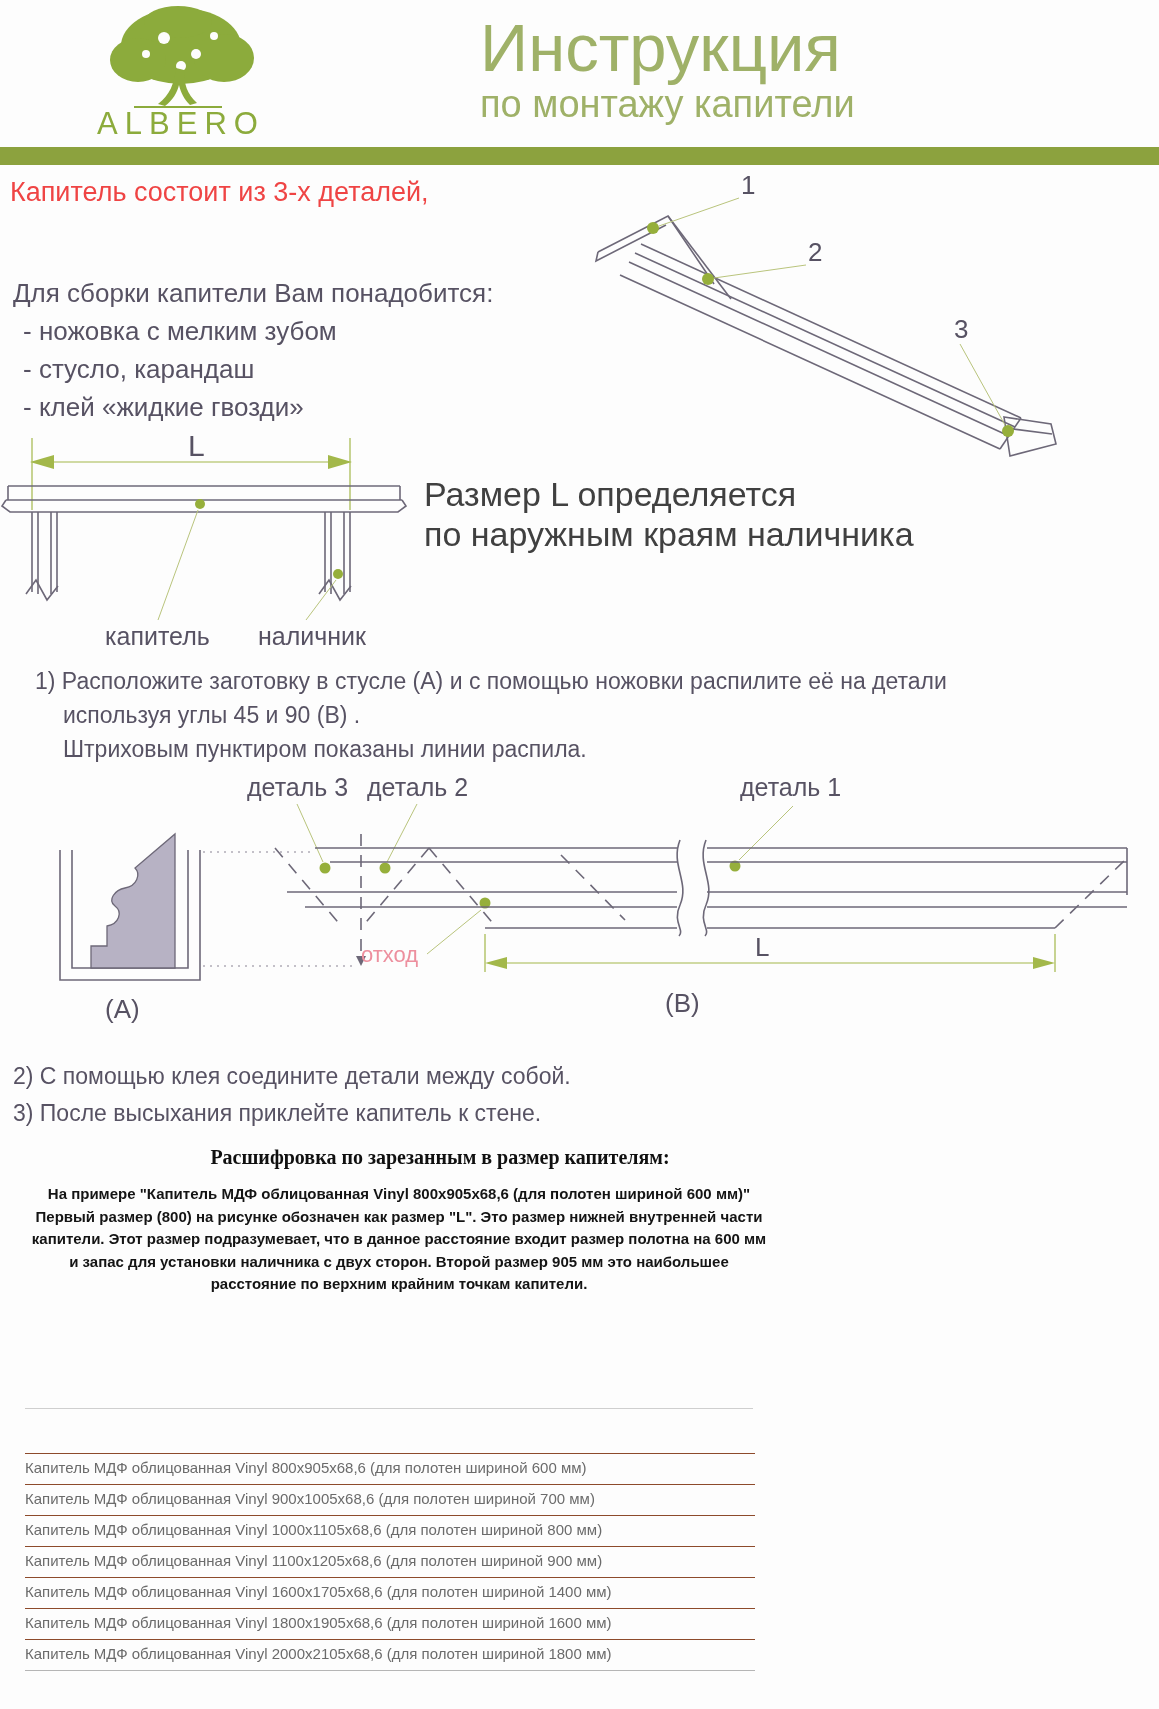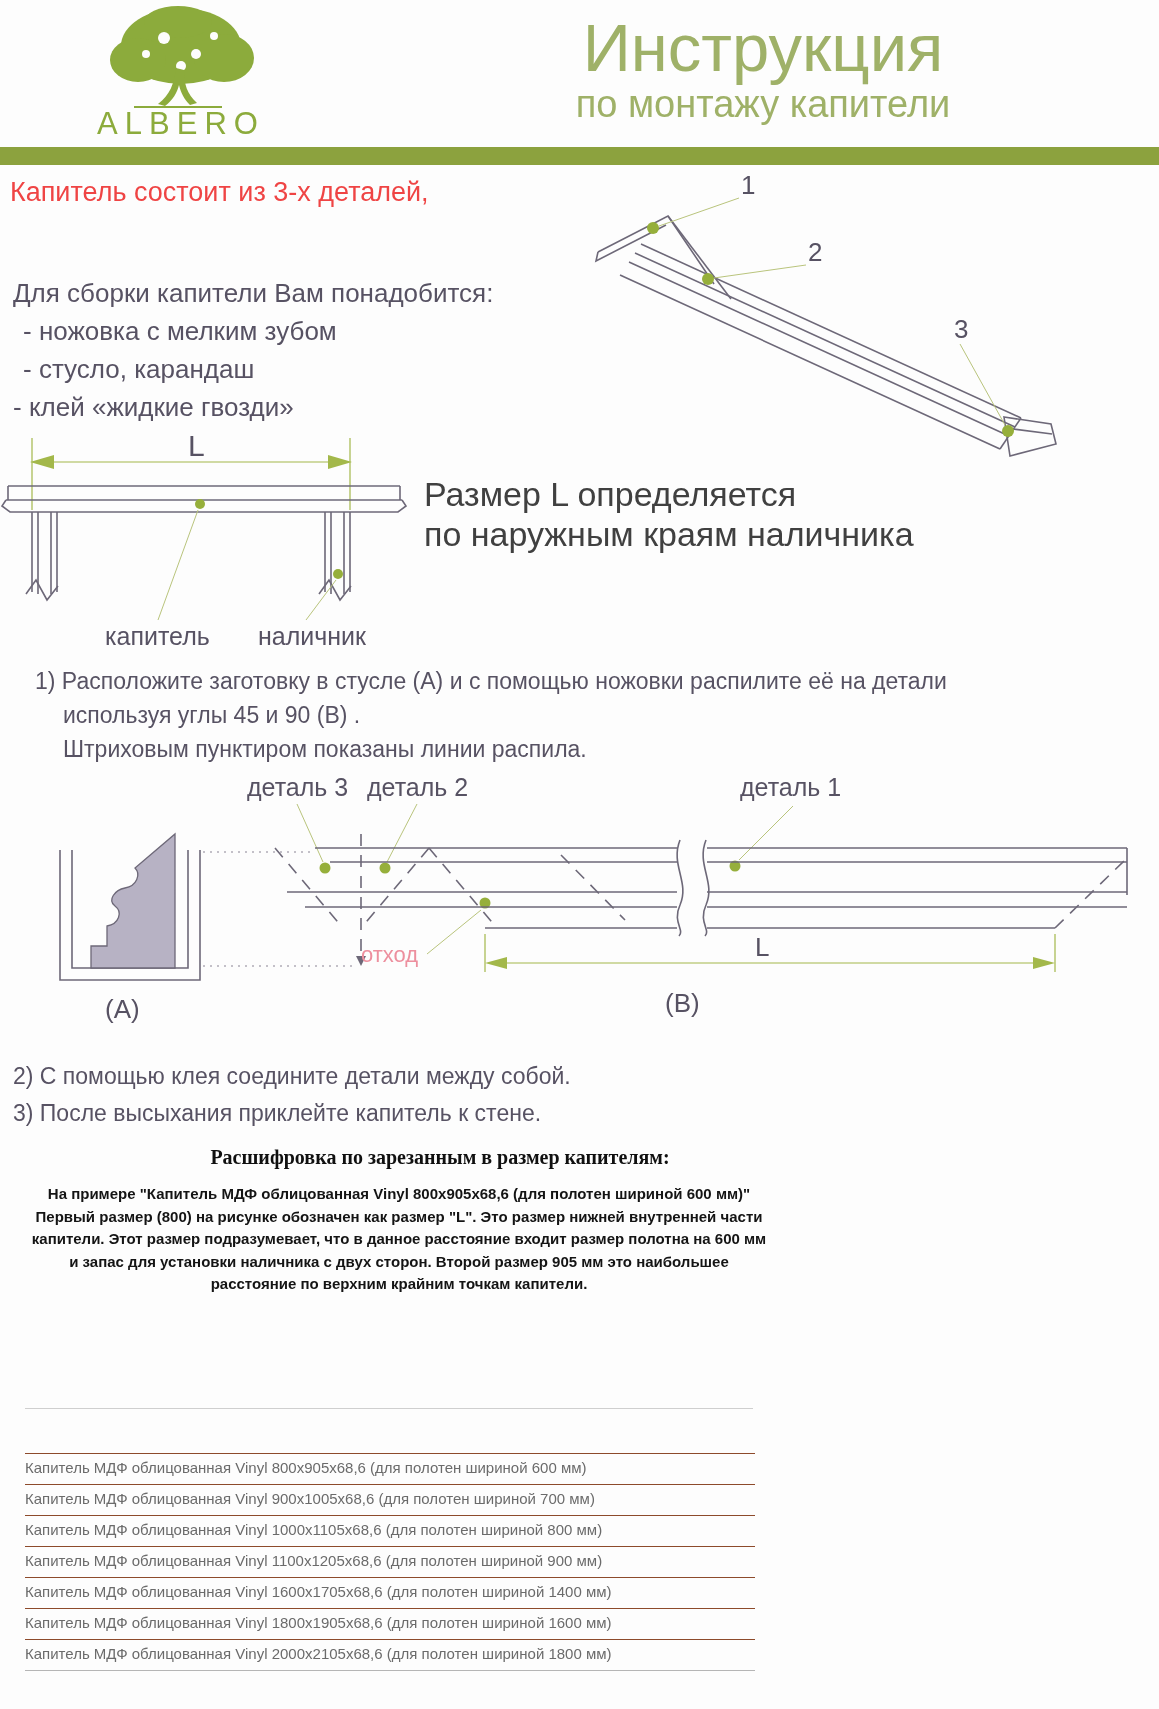--- a/index.html
+++ b/index.html
@@ -1,21 +1,21 @@
 <!DOCTYPE html>
 <html><head>
 <meta charset="utf-8">
 <style>
   html,body{margin:0;padding:0;background:#e9e9e9;}
   .page{position:relative;width:1159px;height:1709px;background:#fdfdfd;
         font-family:"Liberation Sans",sans-serif;overflow:hidden;margin:0 auto;}
   .abs{position:absolute;}
   .logo-text{left:78px;top:106px;width:206px;text-align:center;font-size:31px;
              letter-spacing:7px;color:#8CAB3C;}
-  .title-block{left:480px;top:12px;width:566px;text-align:center;color:#9FB168;}
+  .title-block{left:480px;top:12px;width:566px;text-align:left;color:#9FB168;}
   .title-main{font-size:67px;line-height:1.08;}
   .title-sub{font-size:38px;line-height:1.1;}
   .green-bar{left:0;top:147px;width:1159px;height:18px;background:#8CA23E;}
   .intro{left:10px;top:172px;font-size:27px;line-height:40px;color:#ef4444;}
   .tools{left:13px;top:274px;font-size:26px;line-height:38px;color:#575263;}
   .size-note{left:424px;top:474px;font-size:34px;line-height:40px;color:#404040;}
   .step1{left:35px;top:664px;font-size:23px;line-height:34px;color:#575263;}
   .step1 .ind{margin-left:28px;}
   .steps23{left:13px;top:1058px;font-size:23px;line-height:37px;color:#575263;}
   .serif-heading{left:0;top:1146px;width:880px;text-align:center;
@@ -62,21 +62,21 @@
   <div class="abs green-bar"></div>
 
   <div class="abs intro">
     <div>Капитель состоит из 3-х деталей,</div>
   </div>
 
   <div class="abs tools">
     <div>Для сборки капители Вам понадобится:</div>
     <div style="margin-left:10px">- ножовка с мелким зубом</div>
     <div style="margin-left:10px">- стусло, карандаш</div>
-    <div style="">- клей «жидкие гвозди»</div>
+    <div style="margin-left:10px">- клей «жидкие гвозди»</div>
   </div>
 
   <svg class="abs" style="left:556px;top:166px" width="600" height="300" viewBox="0 0 600 300">
     <g stroke="#6d6878" stroke-width="1.6" fill="none">
       <path d="M 85,78 L 465,252"></path>
       <path d="M 79,87 L 459,261"></path>
       <path d="M 73,96 L 453,270"></path>
       <path d="M 64,109 L 444,283"></path>
       <path d="M 465,252 L 444,283"></path>
       <path d="M 42,86 L 112,50 L 158,118"></path>

